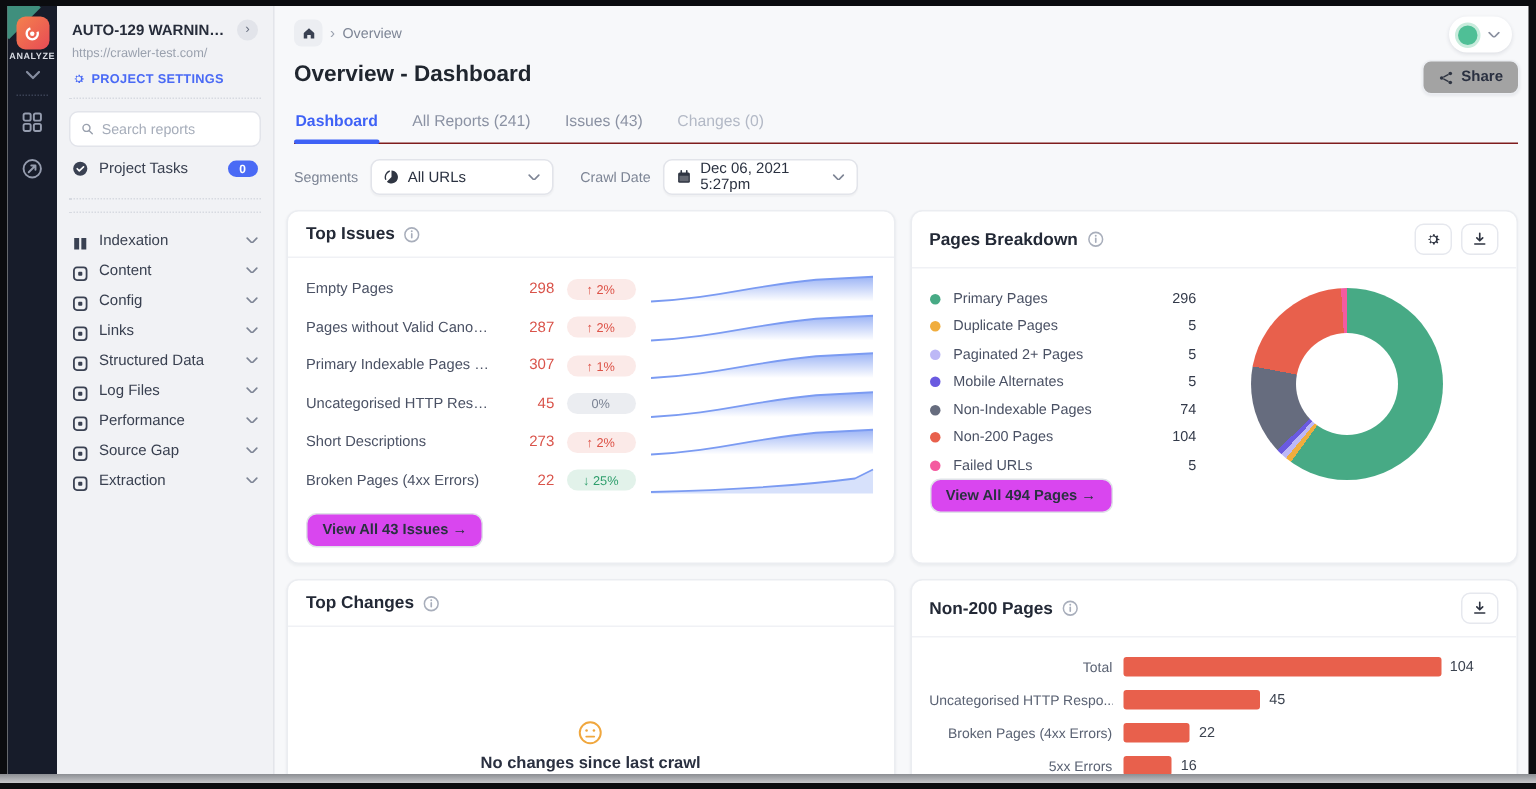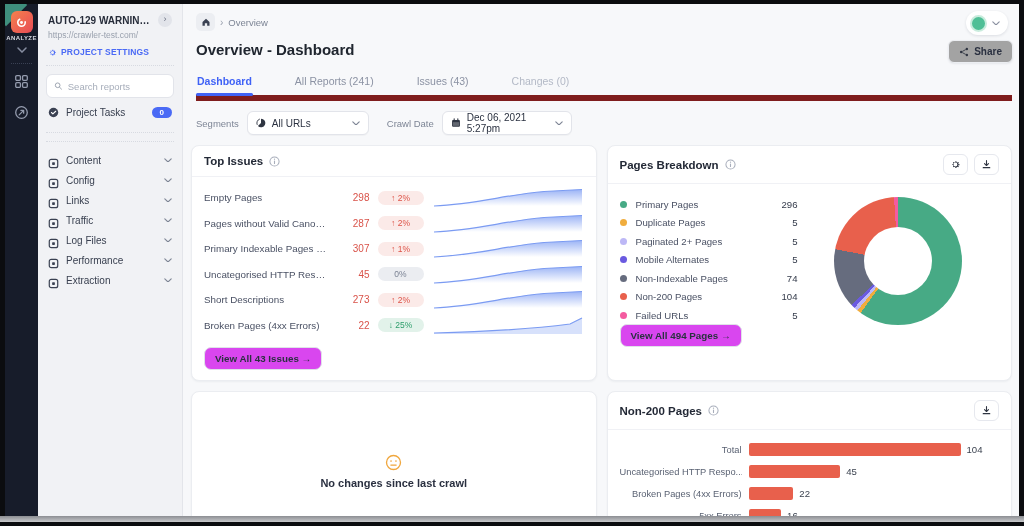--- a/index.html
+++ b/index.html
@@ -42,21 +42,21 @@
   .topbar { position:relative; height:30px; }
   .crumbs { display:flex; align-items:center; gap:5px; padding-top:9px; margin-left:5px; }
   .home-chip { width:19px; height:18px; background:#eceef2; border-radius:5px; display:flex; align-items:center; justify-content:center; cursor:pointer; }
   .crumb-sep { font-size:10px; color:#9aa1ae; }
   .crumb-cur { font-size:9.5px; color:#7d8595; }
   .avatar-pill { position:absolute; right:4px; top:7px; display:flex; align-items:center; gap:5px; background:#fff; border-radius:13px; height:24px; padding:0 8px 0 4px; box-shadow:0 1px 3px rgba(25,35,60,.12); cursor:pointer; }
   .avatar { width:17px; height:17px; border-radius:50%; background:#4fbf96; border:2px solid #c9ecdd; }
   .title-row { position:relative; margin:7px 0 0 5px; }
   .page-title { font-size:15px; font-weight:bold; color:#20262f; }
   .share-btn { position:absolute; right:-1px; top:-1px; display:flex; align-items:center; gap:5px; background:#a3a3a3; border:1px solid #eceef2; border-radius:6px; height:23px; padding:0 10px; font-size:10px; font-weight:bold; color:#2a3040; box-shadow:0 1px 2px rgba(25,35,60,.08); cursor:pointer; }
-  .tabs { display:flex; gap:41px; margin:13px 0 0 5px; border-bottom:6px solid #7f1d1d; }
+  .tabs { display:flex; gap:21px; margin:13px 0 0 5px; border-bottom:1px solid #7f1d1d; }
   .tab { position:relative; padding:4px 1px 8px; font-size:10.5px; color:#8b92a3; cursor:pointer; }
   .tab.active { color:#3f62f6; font-weight:bold; }
   .tab.active::after { content:''; position:absolute; left:0; right:0; bottom:-1px; height:3px; border-radius:3px; background:#3f62f6; }
   .tab.muted { color:#b3b9c6; }
   .filters { display:flex; align-items:center; gap:8px; margin:10px 0 0 5px; }
   .filter-label { font-size:9.5px; color:#7d8595; }
   .select { display:flex; align-items:center; gap:6px; background:#fff; border:1px solid #e2e4ea; border-radius:6px; height:24px; padding:0 8px; font-size:10px; color:#2a3140; cursor:pointer; box-shadow:0 1px 1px rgba(0,0,0,.03); }
   .select .grow { flex:1; }
   .select.w1 { width:122px; margin-right:10px; }
   .select.w2 { width:130px; }
@@ -169,20 +169,29 @@
             <path d="M4.4 7l1.8 1.8 3.6-3.4" stroke="#fff" stroke-width="1.4" fill="none" stroke-linecap="round" stroke-linejoin="round"></path>
           </svg>
         <span class="sb-row-label">Project Tasks</span>
         <span class="count-badge">0</span>
       </div>
       <div class="sb-divider"></div>
       <div class="sb-divider"></div>
       <nav id="sidebar-menu">
           <div class="menu-row">
     <span class="mi"><svg viewBox="0 0 12 12" width="11" height="11">
+                <path d="M1.6 1.8h3.6v8.4H1.6zM6.8 1.8h3.6v8.4H6.8z" fill="#3a4152"></path>
+              </svg></span>
+    <span class="sb-row-label">Indexation</span>
+    <svg class="sb-chev" viewBox="0 0 10 6" width="7">
+              <path d="M1 1l4 4 4-4" fill="none" stroke="currentColor" stroke-width="1.4" stroke-linecap="round"></path>
+            </svg>
+  </div>
+          <div class="menu-row">
+    <span class="mi"><svg viewBox="0 0 12 12" width="11" height="11">
                 <rect x="1.4" y="1.4" width="9.2" height="9.2" rx="2.2" fill="none" stroke="#3a4152" stroke-width="1.3"></rect>
                 <rect x="4.5" y="4.5" width="3" height="3" rx=".7" fill="#3a4152"></rect>
               </svg></span>
     <span class="sb-row-label">Content</span>
     <svg class="sb-chev" viewBox="0 0 10 6" width="7">
               <path d="M1 1l4 4 4-4" fill="none" stroke="currentColor" stroke-width="1.4" stroke-linecap="round"></path>
             </svg>
   </div>
           <div class="menu-row">
     <span class="mi"><svg viewBox="0 0 12 12" width="11" height="11">
@@ -202,41 +211,51 @@
     <span class="sb-row-label">Links</span>
     <svg class="sb-chev" viewBox="0 0 10 6" width="7">
               <path d="M1 1l4 4 4-4" fill="none" stroke="currentColor" stroke-width="1.4" stroke-linecap="round"></path>
             </svg>
   </div>
           <div class="menu-row">
     <span class="mi"><svg viewBox="0 0 12 12" width="11" height="11">
                 <rect x="1.4" y="1.4" width="9.2" height="9.2" rx="2.2" fill="none" stroke="#3a4152" stroke-width="1.3"></rect>
                 <rect x="4.5" y="4.5" width="3" height="3" rx=".7" fill="#3a4152"></rect>
               </svg></span>
-    <span class="sb-row-label">Traffic</span>
+    <span class="sb-row-label">Structured Data</span>
     <svg class="sb-chev" viewBox="0 0 10 6" width="7">
               <path d="M1 1l4 4 4-4" fill="none" stroke="currentColor" stroke-width="1.4" stroke-linecap="round"></path>
             </svg>
   </div>
           <div class="menu-row">
     <span class="mi"><svg viewBox="0 0 12 12" width="11" height="11">
                 <rect x="1.4" y="1.4" width="9.2" height="9.2" rx="2.2" fill="none" stroke="#3a4152" stroke-width="1.3"></rect>
                 <rect x="4.5" y="4.5" width="3" height="3" rx=".7" fill="#3a4152"></rect>
               </svg></span>
     <span class="sb-row-label">Log Files</span>
     <svg class="sb-chev" viewBox="0 0 10 6" width="7">
               <path d="M1 1l4 4 4-4" fill="none" stroke="currentColor" stroke-width="1.4" stroke-linecap="round"></path>
             </svg>
   </div>
           <div class="menu-row">
     <span class="mi"><svg viewBox="0 0 12 12" width="11" height="11">
                 <rect x="1.4" y="1.4" width="9.2" height="9.2" rx="2.2" fill="none" stroke="#3a4152" stroke-width="1.3"></rect>
                 <rect x="4.5" y="4.5" width="3" height="3" rx=".7" fill="#3a4152"></rect>
               </svg></span>
     <span class="sb-row-label">Performance</span>
+    <svg class="sb-chev" viewBox="0 0 10 6" width="7">
+              <path d="M1 1l4 4 4-4" fill="none" stroke="currentColor" stroke-width="1.4" stroke-linecap="round"></path>
+            </svg>
+  </div>
+          <div class="menu-row">
+    <span class="mi"><svg viewBox="0 0 12 12" width="11" height="11">
+                <rect x="1.4" y="1.4" width="9.2" height="9.2" rx="2.2" fill="none" stroke="#3a4152" stroke-width="1.3"></rect>
+                <rect x="4.5" y="4.5" width="3" height="3" rx=".7" fill="#3a4152"></rect>
+              </svg></span>
+    <span class="sb-row-label">Source Gap</span>
     <svg class="sb-chev" viewBox="0 0 10 6" width="7">
               <path d="M1 1l4 4 4-4" fill="none" stroke="currentColor" stroke-width="1.4" stroke-linecap="round"></path>
             </svg>
   </div>
           <div class="menu-row">
     <span class="mi"><svg viewBox="0 0 12 12" width="11" height="11">
                 <rect x="1.4" y="1.4" width="9.2" height="9.2" rx="2.2" fill="none" stroke="#3a4152" stroke-width="1.3"></rect>
                 <rect x="4.5" y="4.5" width="3" height="3" rx=".7" fill="#3a4152"></rect>
               </svg></span>
     <span class="sb-row-label">Extraction</span>
@@ -473,20 +492,28 @@
   </div>
               </div>
             <div class="donut-wrap">
                 <div class="donut" id="donut" style="background: conic-gradient(rgb(71, 170, 133) 0deg, rgb(71, 170, 133) 215.7deg, rgb(240, 173, 62) 215.7deg, rgb(240, 173, 62) 219.4deg, rgb(189, 184, 246) 219.4deg, rgb(189, 184, 246) 223deg, rgb(106, 90, 224) 223deg, rgb(106, 90, 224) 226.6deg, rgb(102, 108, 126) 226.6deg, rgb(102, 108, 126) 280.6deg, rgb(232, 96, 76) 280.6deg, rgb(232, 96, 76) 356.4deg, rgb(244, 91, 160) 356.4deg, rgb(244, 91, 160) 360deg);"></div>
               </div>
           </div>
           <button class="view-all" style="margin-top:-4px;">View All 494 Pages →</button>
         </section>
 
         <section class="card tall">
+          <div class="card-head">
+            <span class="card-title">Top Changes</span>
+            <svg class="info-i" viewBox="0 0 12 12">
+                <circle cx="6" cy="6" r="5" fill="none" stroke="#a8aebb" stroke-width="1.1"></circle>
+                <path d="M6 5.4v2.8" stroke="#a8aebb" stroke-width="1.2" stroke-linecap="round"></path>
+                <circle cx="6" cy="3.5" r=".7" fill="#a8aebb"></circle>
+              </svg>
+          </div>
           <div class="empty">
             <svg width="17" height="17" viewBox="0 0 18 18">
                 <circle cx="9" cy="9" r="7.4" stroke="#f0a73e" stroke-width="1.4" fill="none"></circle>
                 <circle cx="6.4" cy="7.4" r=".9" fill="#f0a73e"></circle>
                 <circle cx="11.6" cy="7.4" r=".9" fill="#f0a73e"></circle>
                 <path d="M6.2 11.7h5.6" stroke="#f0a73e" stroke-width="1.3" stroke-linecap="round"></path>
               </svg>
             <div class="empty-text">No changes since last crawl</div>
           </div>
         </section>

